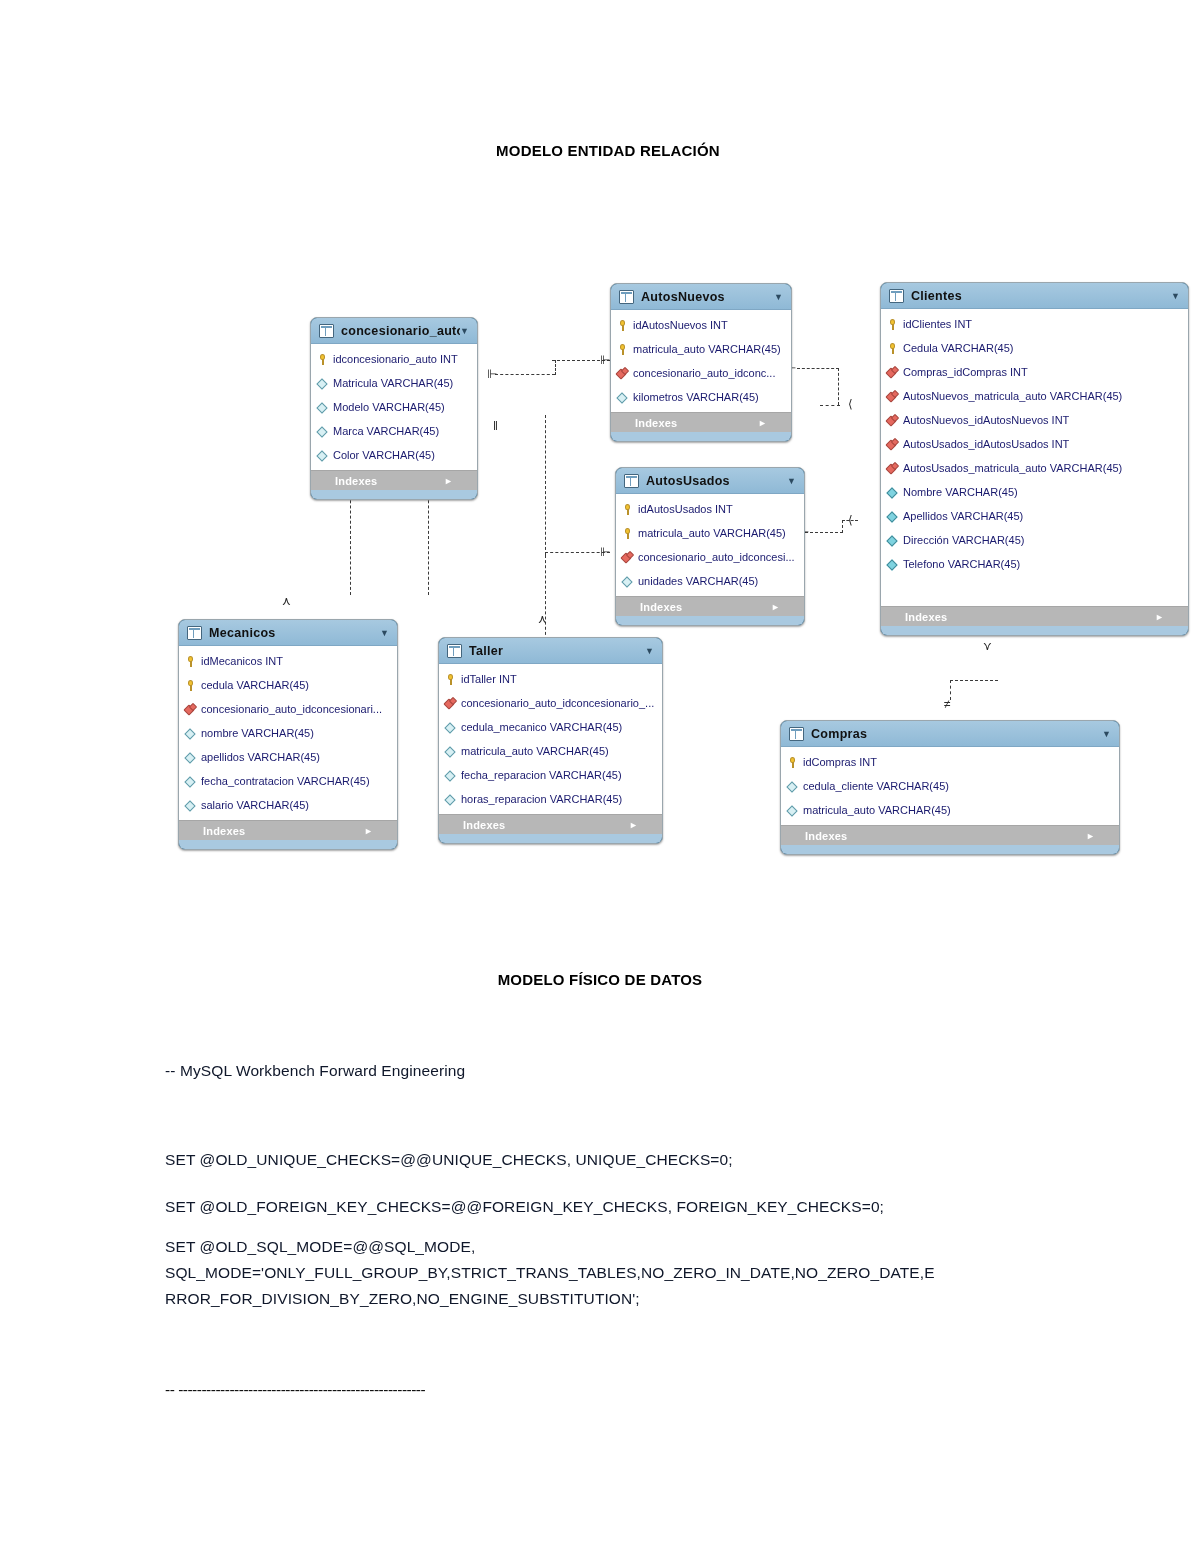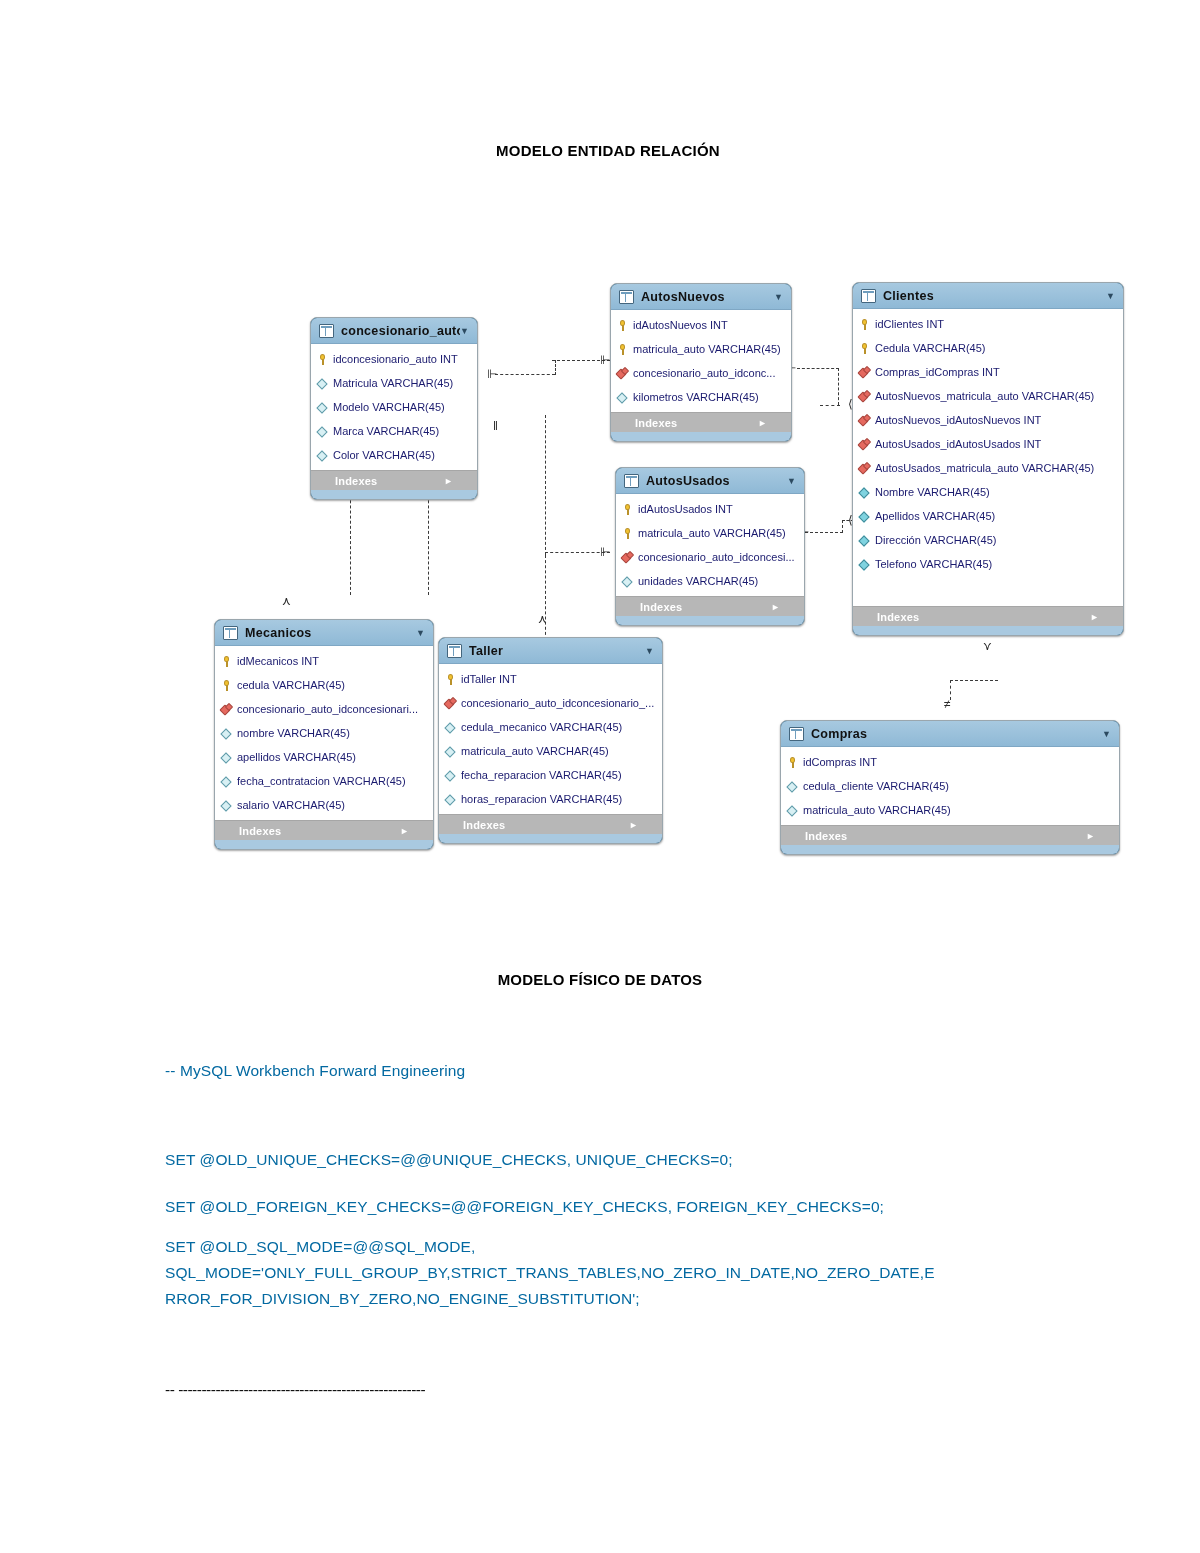--- a/index.html
+++ b/index.html
@@ -52,21 +52,21 @@
   .idx .arr{font-size:9px;color:#fff;}
   .foot{height:9px;background:#a9c9e0;border-bottom-left-radius:6px;border-bottom-right-radius:6px;}
 
   
   .ln{position:absolute;}
   .lnh{border-top:1.6px dashed #3a3a3a;height:0;}
   .lnv{border-left:1.6px dashed #3a3a3a;width:0;}
   .sym{position:absolute;color:#2b2b2b;font-size:12px;line-height:1;font-family:"Liberation Sans",sans-serif;}
 
   
-  .body-txt{position:absolute;left:165px;font-size:15.5px;color:#0369a1;letter-spacing:.1px;}
+  .body-txt{position:absolute;left:165px;font-size:15.5px;color:#0f172a;letter-spacing:.1px;}
 
   .mono-sep{position:absolute;left:165px;font-size:15.5px;letter-spacing:-0.5px;color:#111;}
 </style>
 </head>
 <body>
 
 <div class="page">
 
   <div class="doc-title" id="title-er">MODELO ENTIDAD RELACIÓN</div>
 
@@ -200,21 +200,21 @@
             <span class="fname">unidades VARCHAR(45)</span>
           </div>
       </div>
       <div class="idx">
           <span>Indexes</span>
           <span class="arr">►</span>
         </div>
       <div class="foot"></div>
     </div>
 
-    <div class="tbl" style="left:852px;top:27px;width:272px;">
+    <div class="tbl" style="left:880px;top:27px;width:309px;">
       <div class="hdr">
         <span class="t-ico"></span>
         <span class="tname">Clientes</span>
         <span class="caret">▼</span>
       </div>
       <div class="fields" style="padding-bottom:30px;">
         <div class="f">
             <span class="ic key"></span>
             <span class="fname">idClientes INT</span>
           </div>
@@ -259,21 +259,21 @@
             <span class="fname">Telefono VARCHAR(45)</span>
           </div>
       </div>
       <div class="idx">
           <span>Indexes</span>
           <span class="arr">►</span>
         </div>
       <div class="foot"></div>
     </div>
 
-    <div class="tbl" style="left:178px;top:364px;width:220px;margin-left:36px;">
+    <div class="tbl" style="left:178px;top:364px;width:220px;">
       <div class="hdr">
         <span class="t-ico"></span>
         <span class="tname">Mecanicos</span>
         <span class="caret">▼</span>
       </div>
       <div class="fields">
         <div class="f">
             <span class="ic key"></span>
             <span class="fname">idMecanicos INT</span>
           </div>

